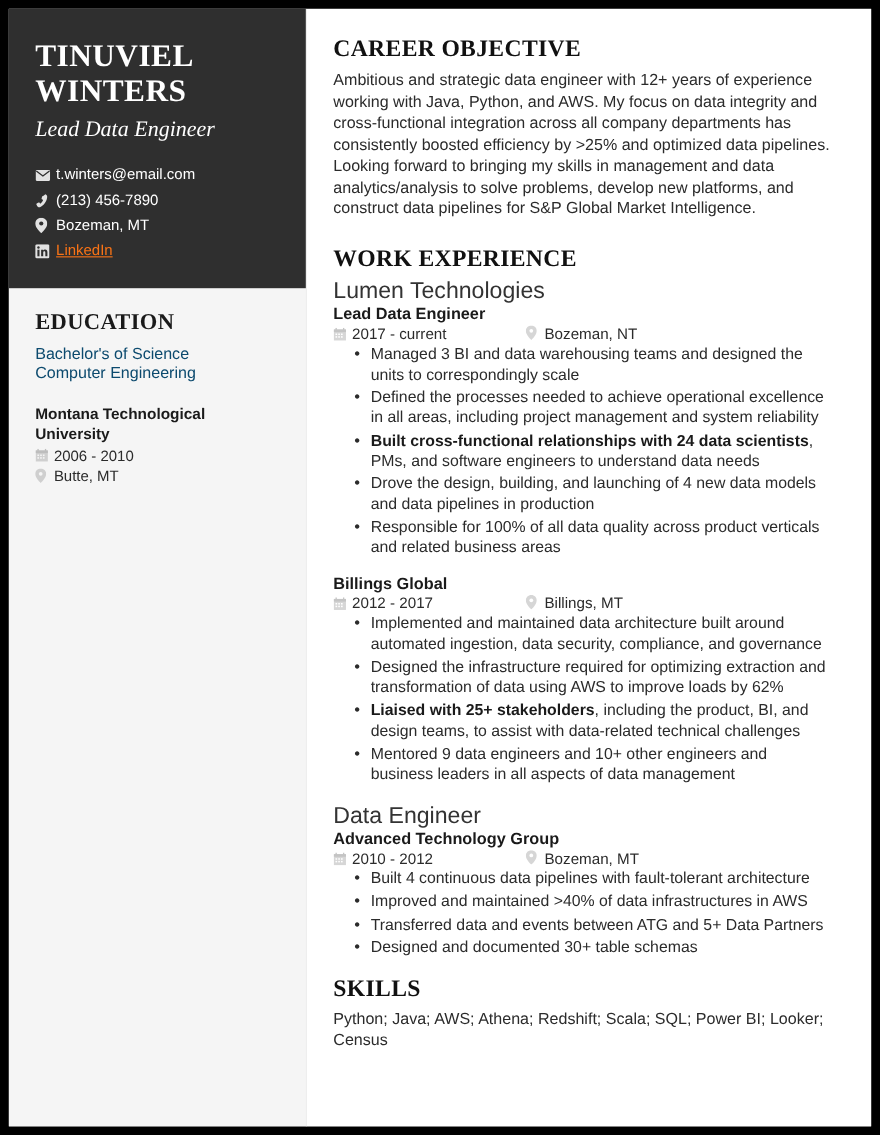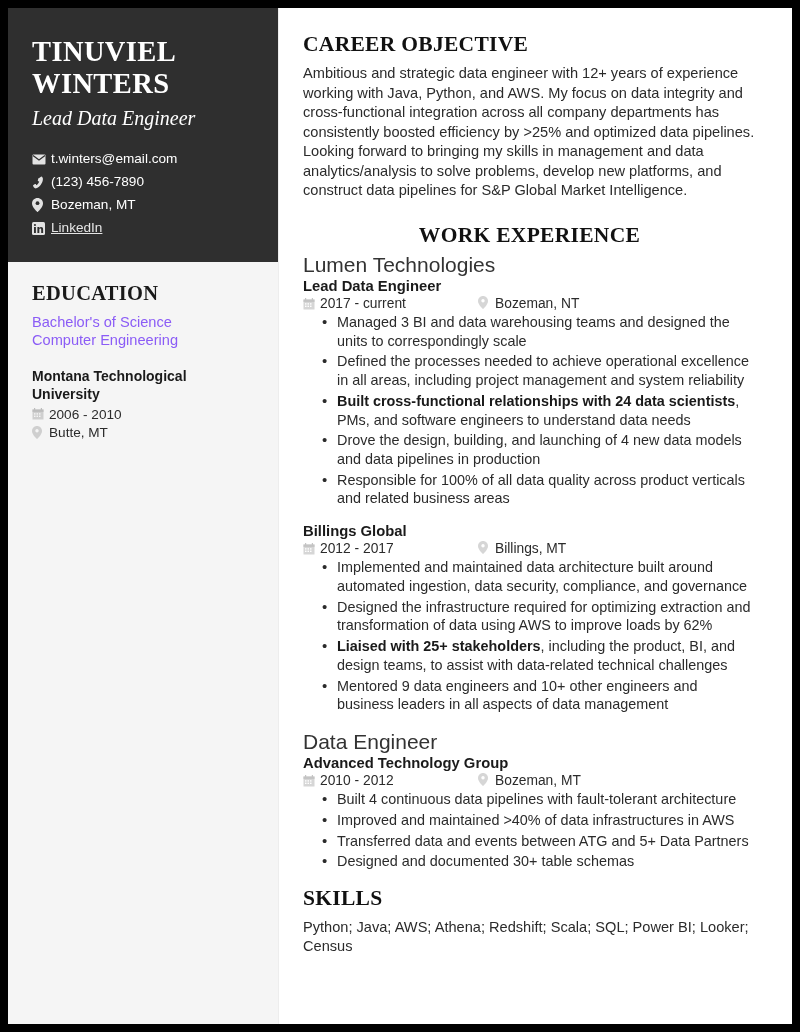--- a/index.html
+++ b/index.html
@@ -73,39 +73,39 @@
     width: 19px;
     flex: 0 0 19px;
     display: inline-flex;
     align-items: center;
     justify-content: flex-start;
     color: #e2e2e2;
   }
   .c-ico svg { display: block; }
   .contact-link {
     text-decoration: underline;
-    color: #e5e5e5;
+    color: #f97316;
   }
 
   .sidebar-body {
     padding: 20px 24px 0 24px;
     flex: 1 1 auto;
   }
   .sec-title-side {
     font-family: "Liberation Serif", serif;
     font-weight: bold;
     font-size: 20.5px;
     letter-spacing: 0.3px;
     color: #1a1a1a;
     margin: 0 0 8px 0;
   }
   .edu-degree, .edu-field {
     font-size: 14.6px;
     line-height: 1.28;
-    color: #8b5cf6;
+    color: #0c4a6e;
   }
   .edu-school {
     font-size: 14px;
     line-height: 1.28;
     font-weight: bold;
     color: #1a1a1a;
     margin-top: 18px;
   }
   .meta-row {
     display: flex;
@@ -195,21 +195,21 @@
     color: #2b2b2b;
   }
   ul.bullets li b { font-weight: bold; color: #1a1a1a; }
   .skills-wrap { margin-top: 14px; }
   .skills-text {
     font-size: 14.6px;
     line-height: 1.3;
     color: #2b2b2b;
     margin: 0;
   }
-  .work-head { margin-bottom: 4px; text-align: center; }
+  .work-head { margin-bottom: 4px; }
 </style>
 </head>
 <body>
 
 <div class="page">
 
   <aside class="sidebar">
 
     <div class="sidebar-top">
       <h1 class="name">
@@ -227,21 +227,21 @@
               </svg>
           </span>
           <span>t.winters@email.com</span>
         </li>
         <li class="contact-item">
           <span class="c-ico">
             <svg width="13" height="13" viewBox="0 0 13 13">
                 <path d="M9.3 0.6c1 .4 1.6 1.2 1.6 2.3 0 3.8-3.3 8.3-6.6 9.4-1 .3-2-.1-2.5-1l-.7-1.3c-.2-.4-.1-.8.3-1l1.6-.9c.4-.2.8-.1 1 .3l.5.8c1.2-.6 2.4-2.3 2.7-3.6l-.9-.3c-.4-.1-.6-.5-.5-.9l.5-1.8c.1-.4.5-.6.9-.5z" fill="#e2e2e2"></path>
               </svg>
           </span>
-          <span>(123) 456-7890</span>
+          <span>(213) 456-7890</span>
         </li>
         <li class="contact-item">
           <span class="c-ico">
             <svg width="11" height="14" viewBox="0 0 11 14">
                 <path d="M5.5 0C2.5 0 0 2.4 0 5.4 0 9.2 5.5 14 5.5 14S11 9.2 11 5.4C11 2.4 8.5 0 5.5 0z" fill="#e2e2e2"></path>
                 <circle cx="5.5" cy="5.2" r="1.9" fill="#2f2f2f"></circle>
               </svg>
           </span>
           <span>Bozeman, MT</span>
         </li>

